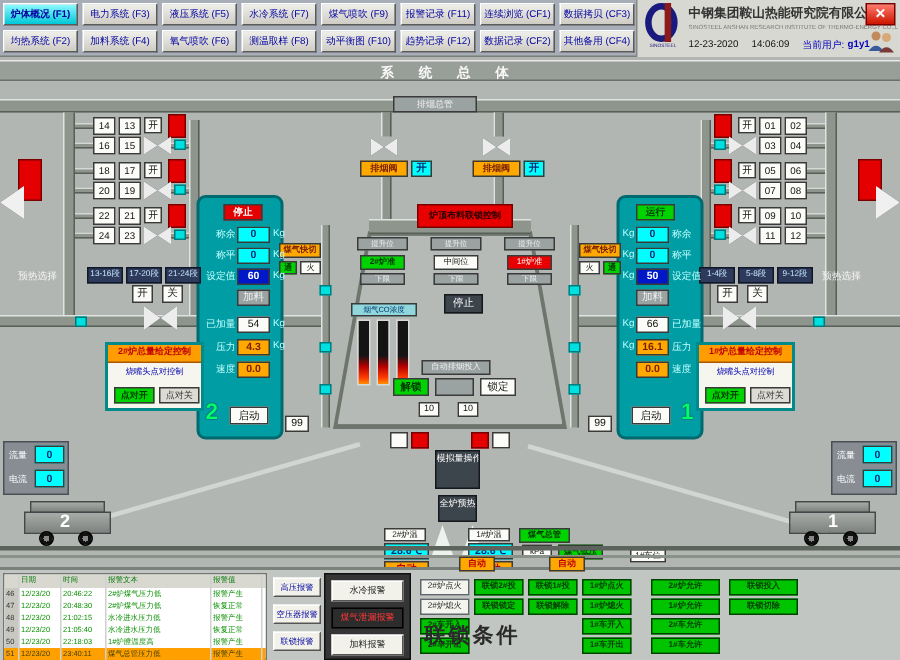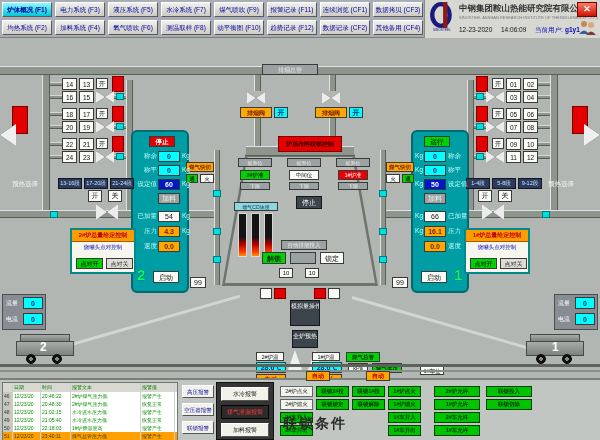--- a/index.html
+++ b/index.html
@@ -104,20 +104,21 @@
       <div id="close-btn">✕</div>
       <svg class="abs" style="left:153px;top:19px;" width="19" height="17" viewBox="0 0 19 17">
         <circle cx="6" cy="5" r="3" fill="#c08a5a"></circle>
           <path d="M1 15 q5 -7 10 0 z" fill="#3a5aa0"></path>
         <circle cx="13" cy="6" r="3" fill="#d8a878"></circle>
           <path d="M8 16 q5 -7 10 0 z" fill="#7a3a3a"></path>
       </svg>
     </div>
   </div>
 
+  <div id="titlebar">系 统 总 体</div>
 
   <div class="abs pipe-h" style="left:0;top:66px;width:600px;height:9px;"></div>
   <div class="abs pipe-v" style="left:254px;top:75px;width:7px;height:16px;"></div>
   <div class="abs pipe-v" style="left:329px;top:75px;width:7px;height:16px;"></div>
   <div class="abs pipe-v" style="left:254px;top:112px;width:7px;height:36px;"></div>
   <div class="abs pipe-v" style="left:329px;top:112px;width:7px;height:36px;"></div>
   <div class="abs pipe-v" style="left:42px;top:75px;width:8px;height:143px;"></div>
   <div class="abs pipe-v" style="left:550px;top:75px;width:8px;height:143px;"></div>
   <div class="abs pipe-v" style="left:126px;top:80px;width:7px;height:132px;"></div>
   <div class="abs pipe-v" style="left:467px;top:80px;width:7px;height:132px;"></div>

